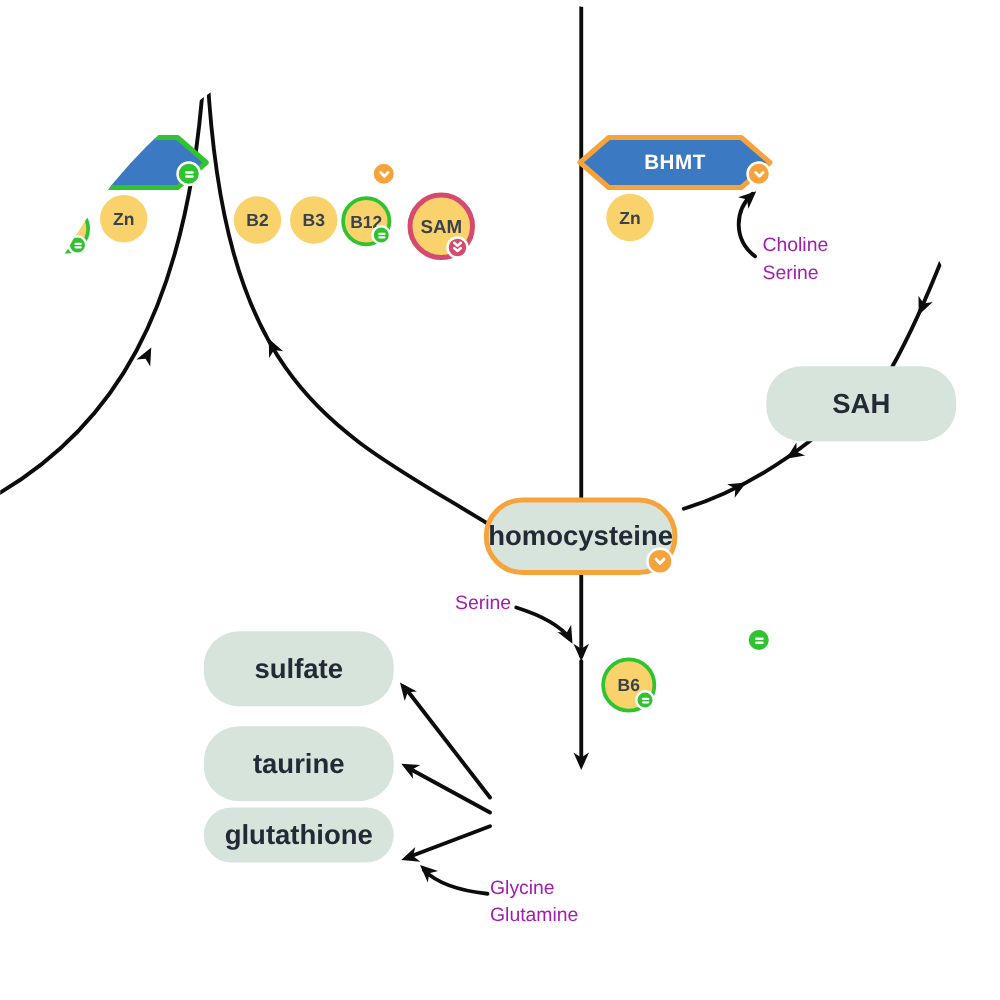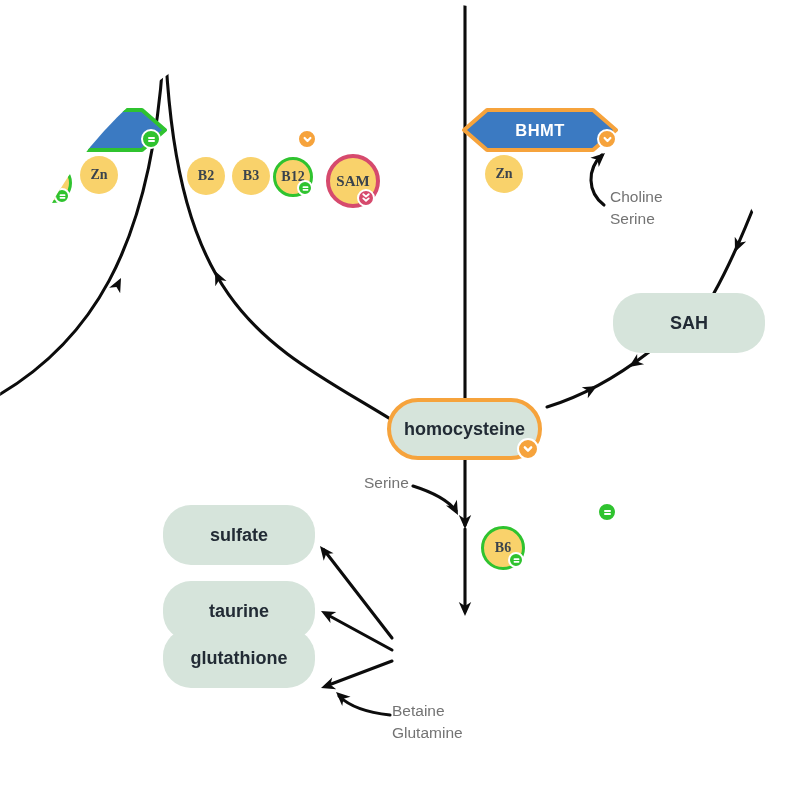--- a/index.html
+++ b/index.html
@@ -4,45 +4,45 @@
 <style>
   html,body{margin:0;padding:0;background:#fff;}
   .stage{position:relative;width:800px;height:800px;font-family:"Liberation Sans",sans-serif;}
   .clip{position:absolute;inset:0;border-radius:50%;overflow:hidden;background:#fff;}
   svg.wires{position:absolute;left:0;top:0;z-index:1;}
   .wires path.wire{stroke:var(--line,#0c0c0c);stroke-width:3.1;fill:none;stroke-linecap:round;}
   .wires path.head{fill:var(--line,#0c0c0c);stroke:none;}
 
   .node{position:absolute;z-index:2;background:var(--sage,#d6e4db);border-radius:28px;
         display:flex;align-items:center;justify-content:center;color:var(--ink,#222b35);
-        font-weight:600;font-size:18px;box-sizing:border-box;}
+        font-weight:600;font-size:22px;box-sizing:border-box;}
   .node.hcy{border:4px solid var(--orange,#f6a33c);border-radius:31px;}
 
   .enzyme{position:absolute;z-index:3;}
   .enzyme svg{display:block;}
   .enzyme .hex{fill:var(--blue,#3b7ac2);stroke-width:4;stroke-linejoin:round;}
   .enzyme .hex.orange{stroke:var(--orange,#f6a33c);}
   .enzyme .hex.green{stroke:var(--green,#2fc32f);}
   .enzyme .lbl{position:absolute;inset:0;display:flex;align-items:center;justify-content:center;
                color:#fff;font-weight:700;font-size:16.5px;letter-spacing:.4px;}
 
   .cof{position:absolute;z-index:3;border-radius:50%;background:var(--yellow,#f9d26b);
        display:flex;align-items:center;justify-content:center;color:#3a434d;
-       font-weight:600;font-size:14px;box-sizing:border-box;font-family:Liberation Serif, serif;}
+       font-weight:600;font-size:14px;box-sizing:border-box;}
   .cof.ring-green{border:3px solid var(--green,#2fc32f);text-align:center;}
   .cof.ring-crimson{border:4px solid var(--crimson,#d64a6d);font-size:15px;}
 
   .badge{position:absolute;z-index:4;border-radius:50%;border:2px solid #fff;box-sizing:border-box;
          display:flex;align-items:center;justify-content:center;}
   .badge.orange{background:var(--orange,#f6a33c);}
   .badge.green{background:var(--green,#2fc32f);}
   .badge.crimson{background:var(--crimson,#d64a6d);}
   .badge svg{display:block;}
 
-  .annot{position:absolute;z-index:4;color:#737373;font-size:15.5px;line-height:22px;font-weight:400;}
+  .annot{position:absolute;z-index:4;color:#a21caf;font-size:15.5px;line-height:22px;font-weight:400;}
 </style>
 </head>
 <body>
 
 <div class="stage">
   <div class="clip">
 
     <svg class="wires" width="800" height="800" viewBox="0 0 800 800">
 
       <path class="wire" d="M465,4 L465,398"></path>
@@ -78,21 +78,21 @@
       <path class="head" d="M0,0L-14,-6.2L-10,0L-14,6.2Z" transform="translate(321,688) rotate(161)"></path>
 
       <path class="wire" d="M390,715 C362,712 348,705 339,696"></path>
       <path class="head" d="M0,0L-14,-6.2L-10,0L-14,6.2Z" transform="translate(336,692) rotate(-138)"></path>
     </svg>
 
     <div class="node" style="left:613px;top:293px;width:152px;height:60px">SAH</div>
     <div class="node hcy" style="left:387px;top:398px;width:155px;height:62px">homocysteine</div>
     <div class="node" style="left:163px;top:581px;width:152px;height:60px">taurine</div>
     <div class="node" style="left:163px;top:505px;width:152px;height:60px">sulfate</div>
-    <div class="node" style="left:163px;top:628px;width:152px;height:60px">glutathione</div>
+    <div class="node" style="left:163px;top:646px;width:152px;height:44px">glutathione</div>
 
     <div class="enzyme" style="left:-8px;top:106px;width:176px;height:48px">
       <svg width="176" height="48">
           <polygon class="hex green" points="3,24 26,4 150,4 173,24 150,44 26,44"></polygon>
         </svg>
       <span class="lbl">MTR</span>
     </div>
     <div class="enzyme" style="left:461px;top:106px;width:158px;height:48px">
       <svg width="158" height="48">
           <polygon class="hex orange" points="3,24 26,4 132,4 155,24 132,44 26,44"></polygon>
@@ -156,18 +156,18 @@
     </div>
 
     <div class="annot" style="left:610px;top:186px">
       <div>Choline</div>
       <div>Serine</div>
     </div>
     <div class="annot" style="left:364px;top:472px">
       <div>Serine</div>
     </div>
     <div class="annot" style="left:392px;top:700px">
-      <div>Betaine</div>
+      <div>Glycine</div>
       <div>Glutamine</div>
     </div>
 
   </div>
 </div>
 
 </body></html>

